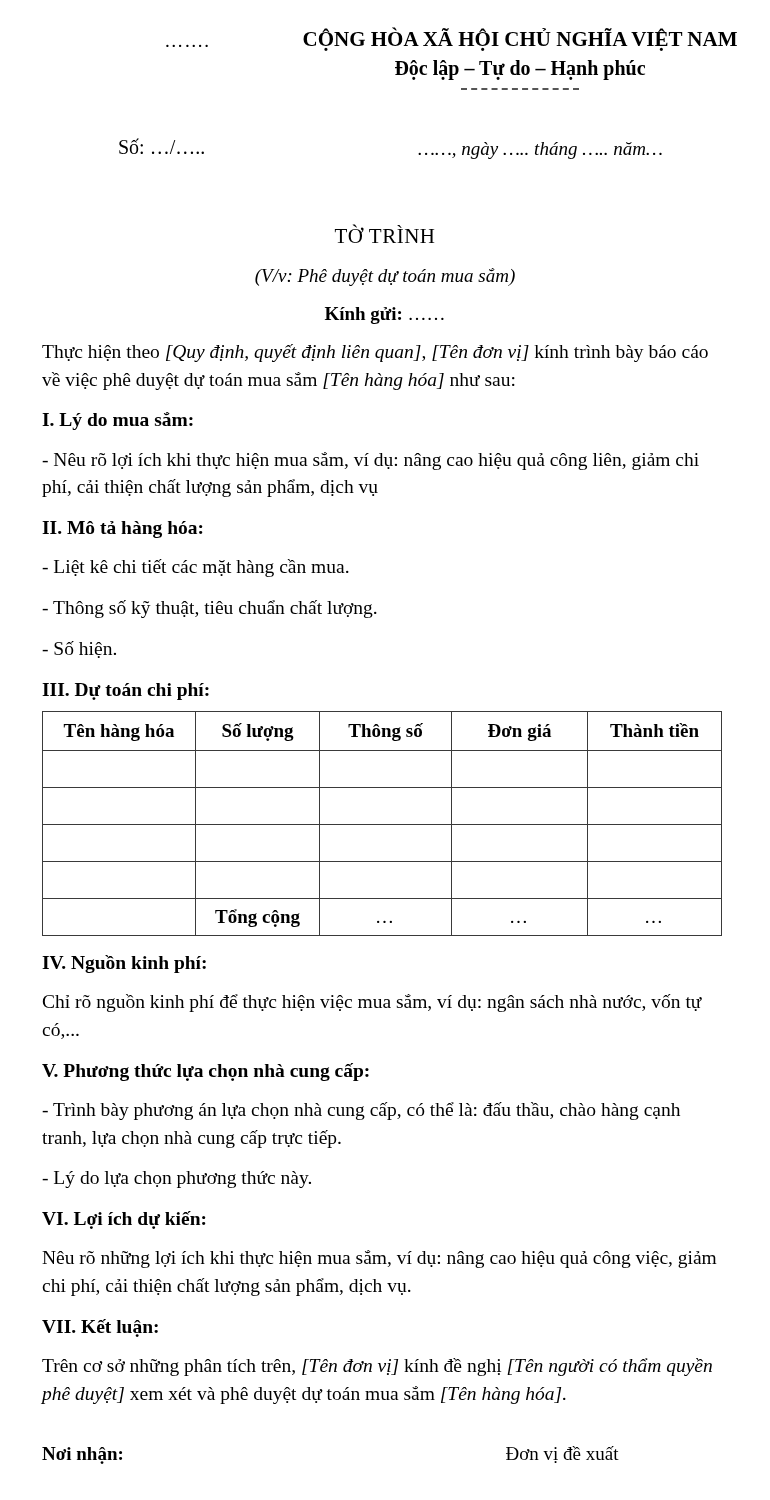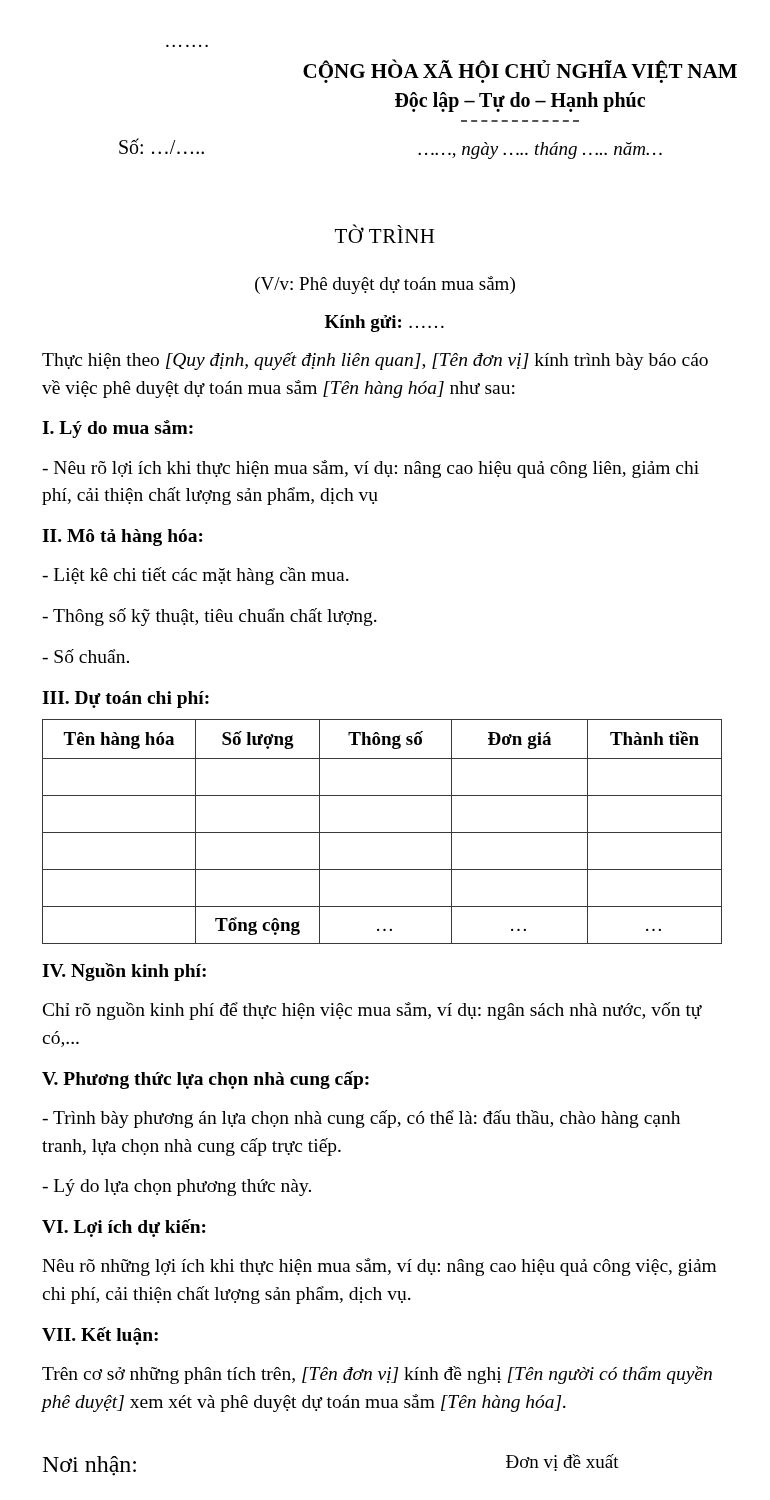--- a/index.html
+++ b/index.html
@@ -37,21 +37,20 @@
     font-size: 19px;
     letter-spacing: 1px;
     line-height: 1.2;
   }
   .hdr-right {
     position: absolute;
     left: 300px;
     top: 26px;
     width: 440px;
     text-align: center;
-    margin-top: 32px;
   }
   .hdr-national {
     font-size: 21px;
     font-weight: bold;
     line-height: 1.25;
     white-space: nowrap;
   }
   .hdr-motto {
     font-size: 20px;
     font-weight: bold;
@@ -90,21 +89,22 @@
     margin-top: 42px;
     text-align: center;
   }
   .doc-title {
     font-size: 21px;
     font-weight: normal;
     letter-spacing: 0.5px;
   }
   .doc-subtitle {
     font-size: 19px;
-    margin-top: 24px;
+    font-style: italic;
+    margin-top: 16px;
   }
   .addressee {
     margin-top: 16px;
     font-size: 19px;
     text-align: center;
   }
   .addressee b {
     font-weight: bold;
   }
 
@@ -168,22 +168,22 @@
     margin-top: 36px;
     height: 130px;
   }
   .sign-left {
     position: absolute;
     left: 0;
     top: 0;
     width: 330px;
   }
   .sign-left .sl-title {
-    font-size: 24px;
-    font-weight: normal;
+    font-size: 19px;
+    font-weight: bold;
   }
   .sign-right {
     position: absolute;
     left: 360px;
     top: 0;
     width: 320px;
     text-align: center;
   }
   .sign-right .sr-title {
     font-size: 19px;
@@ -221,21 +221,21 @@
   <div class="body-wrap">
 
     <p class="para intro"><span>Thực hiện theo </span><span class="it">[Quy định, quyết định liên quan]</span><span>, </span><span class="it">[Tên đơn vị]</span><span> kính trình bày báo cáo về việc phê duyệt dự toán mua sắm </span><span class="it">[Tên hàng hóa]</span><span> như sau:</span></p>
 
     <h2 class="sec">I. Lý do mua sắm:</h2>
     <p class="para">- Nêu rõ lợi ích khi thực hiện mua sắm, ví dụ: nâng cao hiệu quả công liên, giảm chi phí, cải thiện chất lượng sản phẩm, dịch vụ</p>
 
     <h2 class="sec">II. Mô tả hàng hóa:</h2>
     <p class="para">- Liệt kê chi tiết các mặt hàng cần mua.</p>
     <p class="para">- Thông số kỹ thuật, tiêu chuẩn chất lượng.</p>
-    <p class="para">- Số chuẩn.</p>
+    <p class="para">- Số hiện.</p>
 
     <h2 class="sec">III. Dự toán chi phí:</h2>
 
     <table class="cost-table">
       <colgroup>
         <col class="col1">
           <col class="col2">
           <col class="col3">
           <col class="col4">
           <col class="col5">

